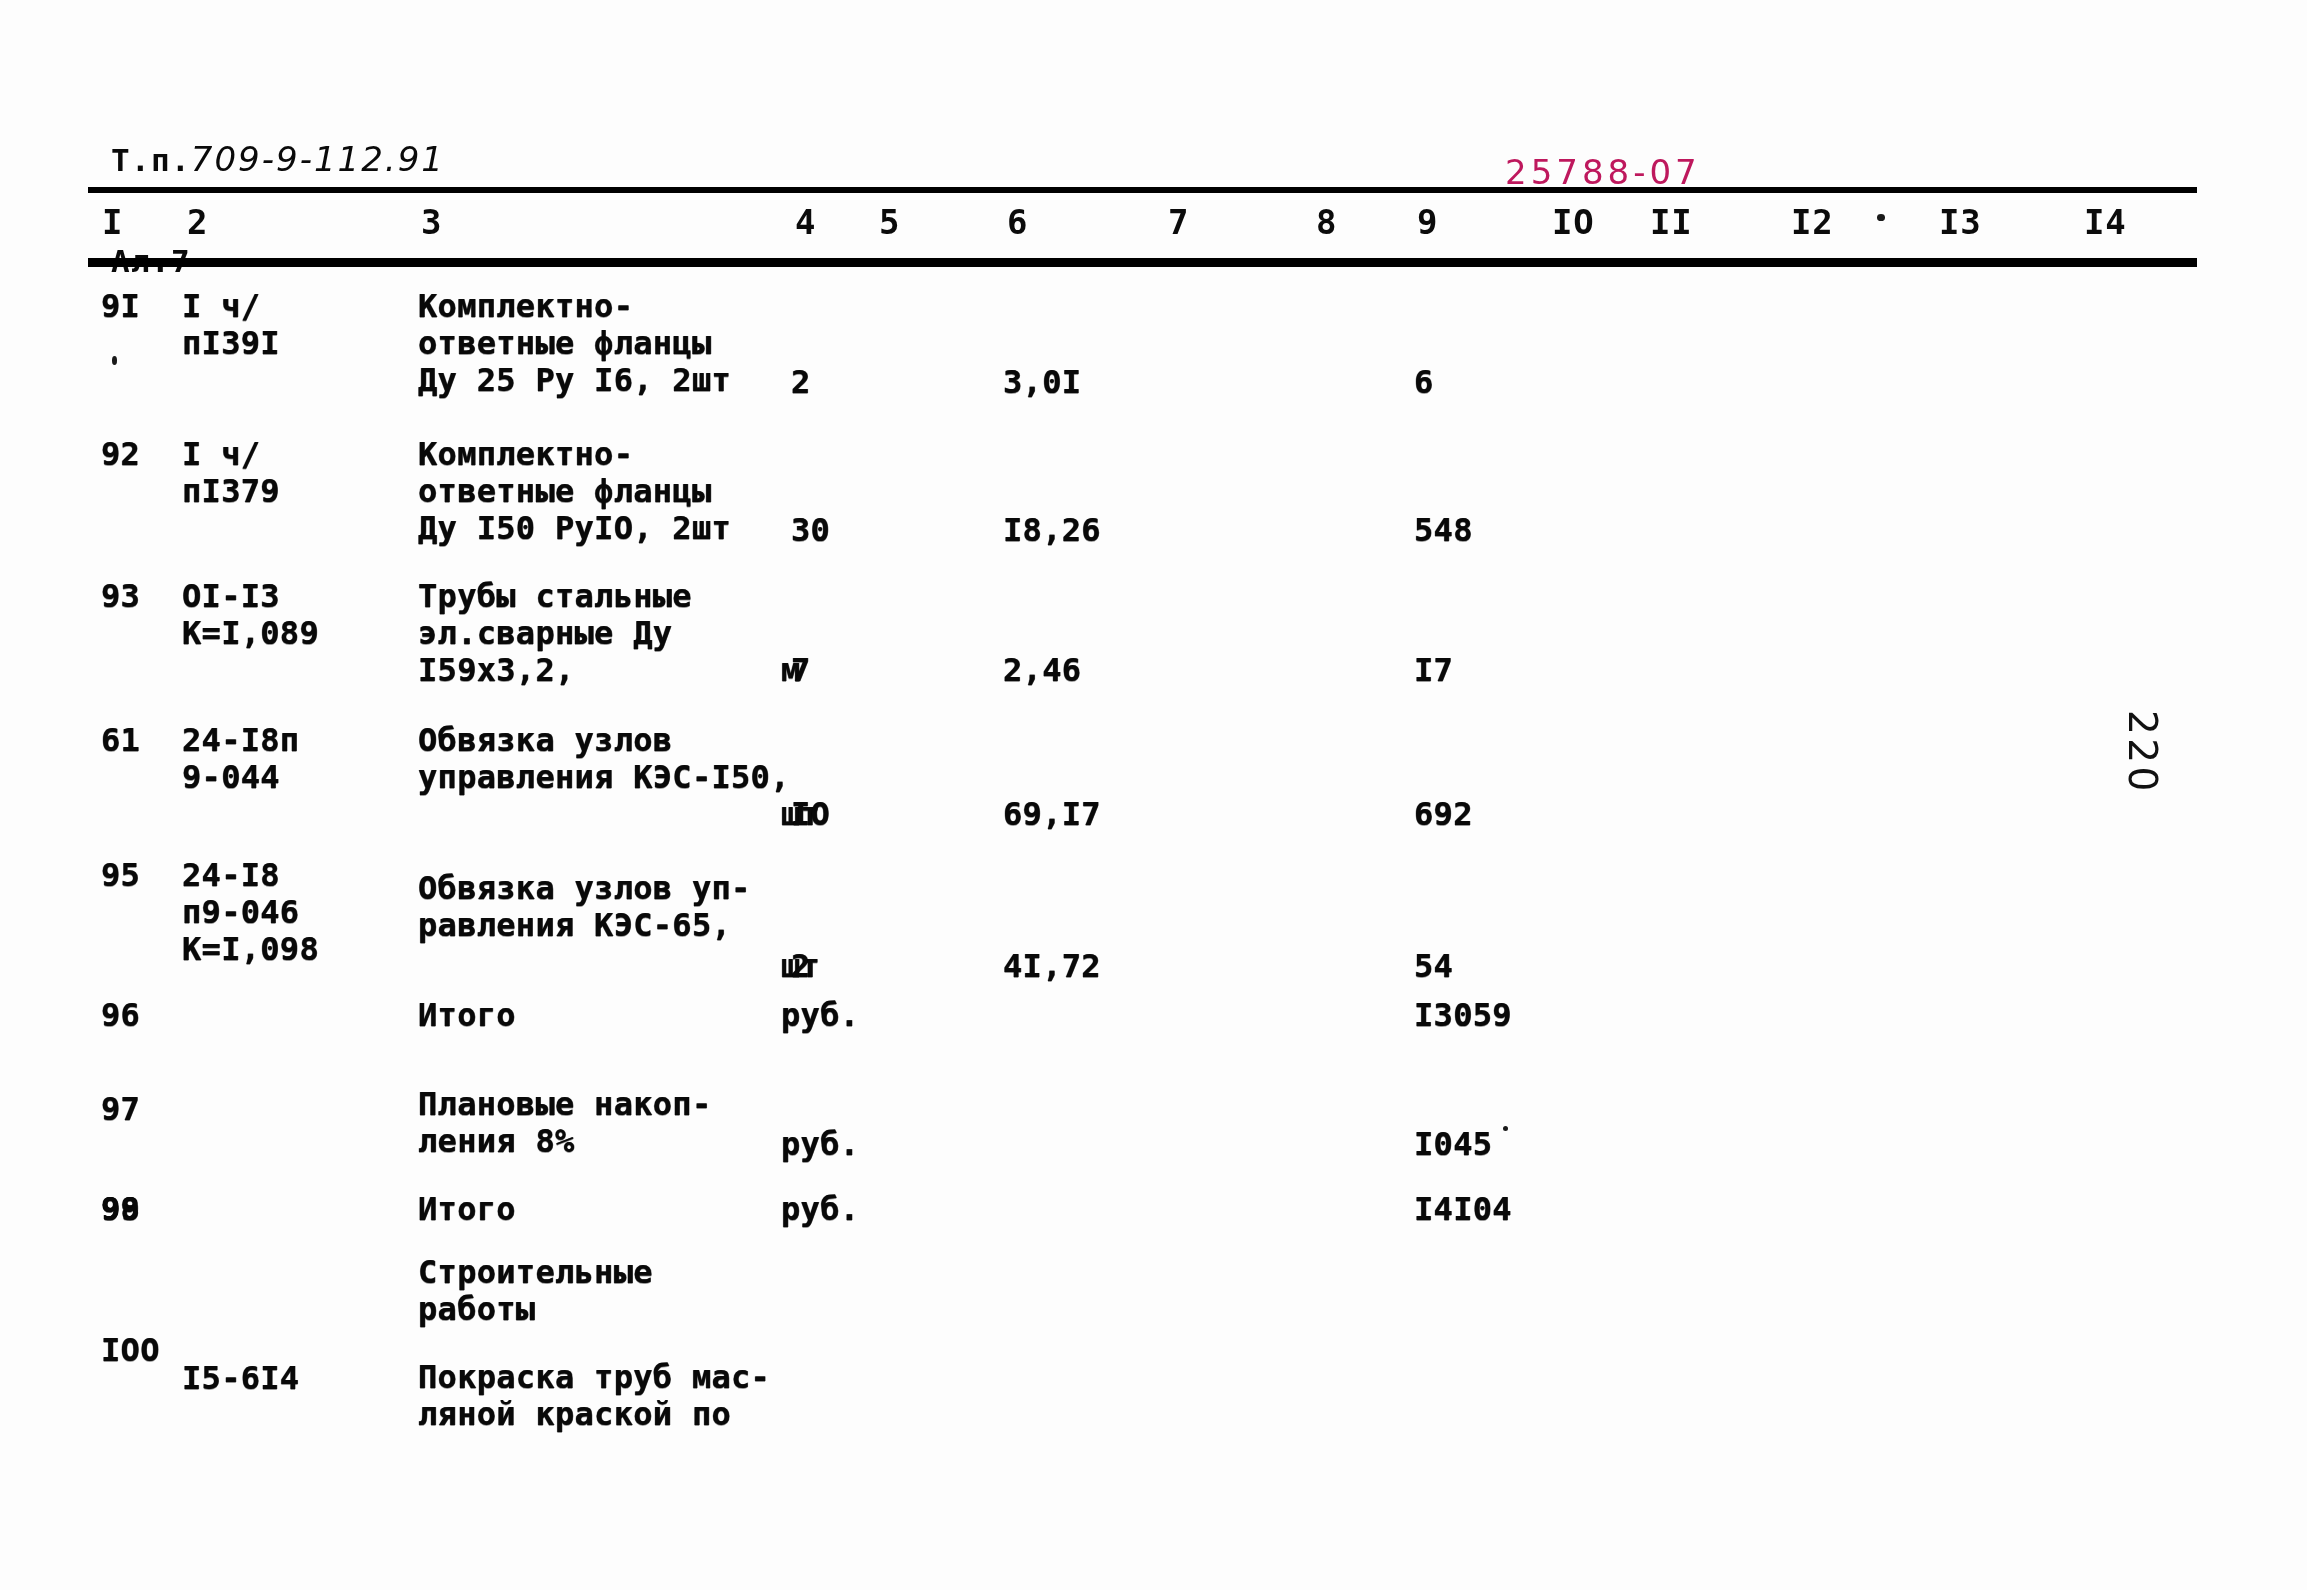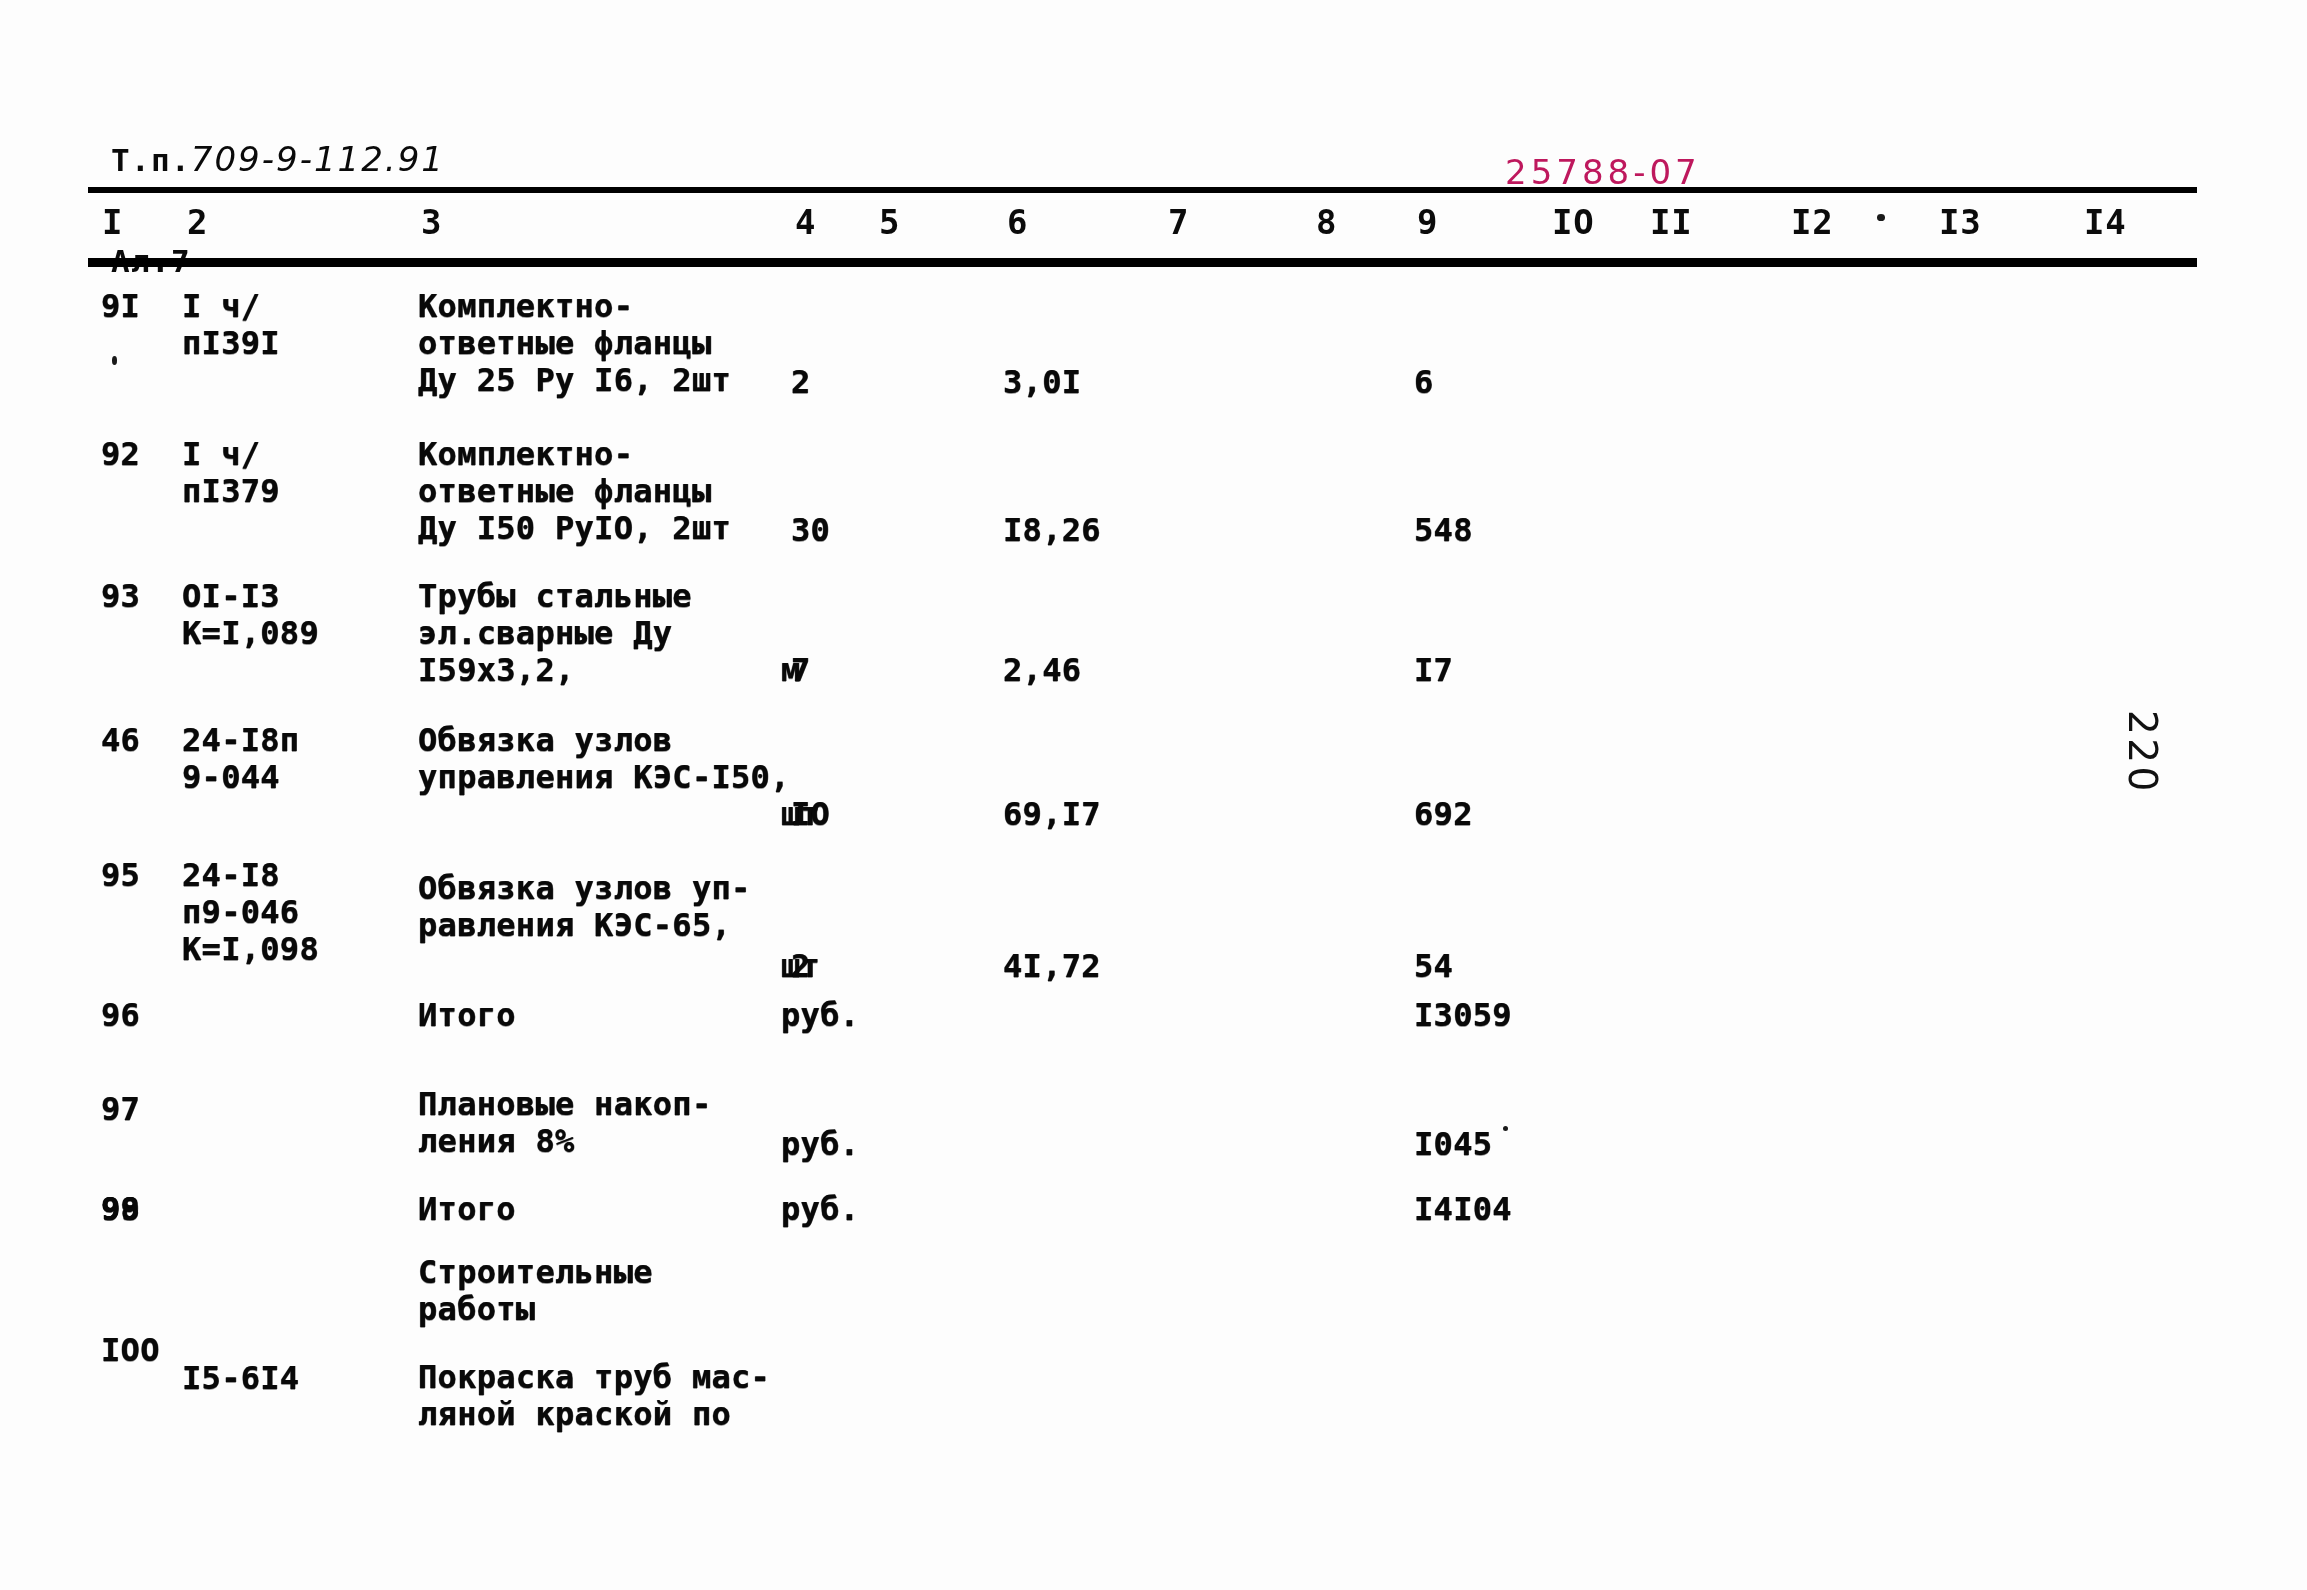--- a/index.html
+++ b/index.html
@@ -183,21 +183,21 @@
     <div class="cell blurred c-desc" style="top:578px">Трубы стальные
 эл.сварные Ду
 I59х3,2,</div>
     <div class="cell blurred c-unit" style="top:652px">м</div>
     <div class="cell blurred c-qty" style="top:652px">7</div>
     <div class="cell blurred c-price" style="top:652px">2,46</div>
     <div class="cell blurred c-sum" style="top:652px">I7</div>
   </div>
 
   <div class="row">
-    <div class="cell blurred c-num" style="top:722px">46</div>
+    <div class="cell blurred c-num" style="top:722px">61</div>
     <div class="cell blurred c-code" style="top:722px">24-I8п
 9-044</div>
     <div class="cell blurred c-desc" style="top:722px">Обвязка узлов
 управления КЭС-I50,</div>
     <div class="cell blurred c-unit" style="top:796px">шт</div>
     <div class="cell blurred c-qty" style="top:796px">IO</div>
     <div class="cell blurred c-price" style="top:796px">69,I7</div>
     <div class="cell blurred c-sum" style="top:796px">692</div>
   </div>
 

